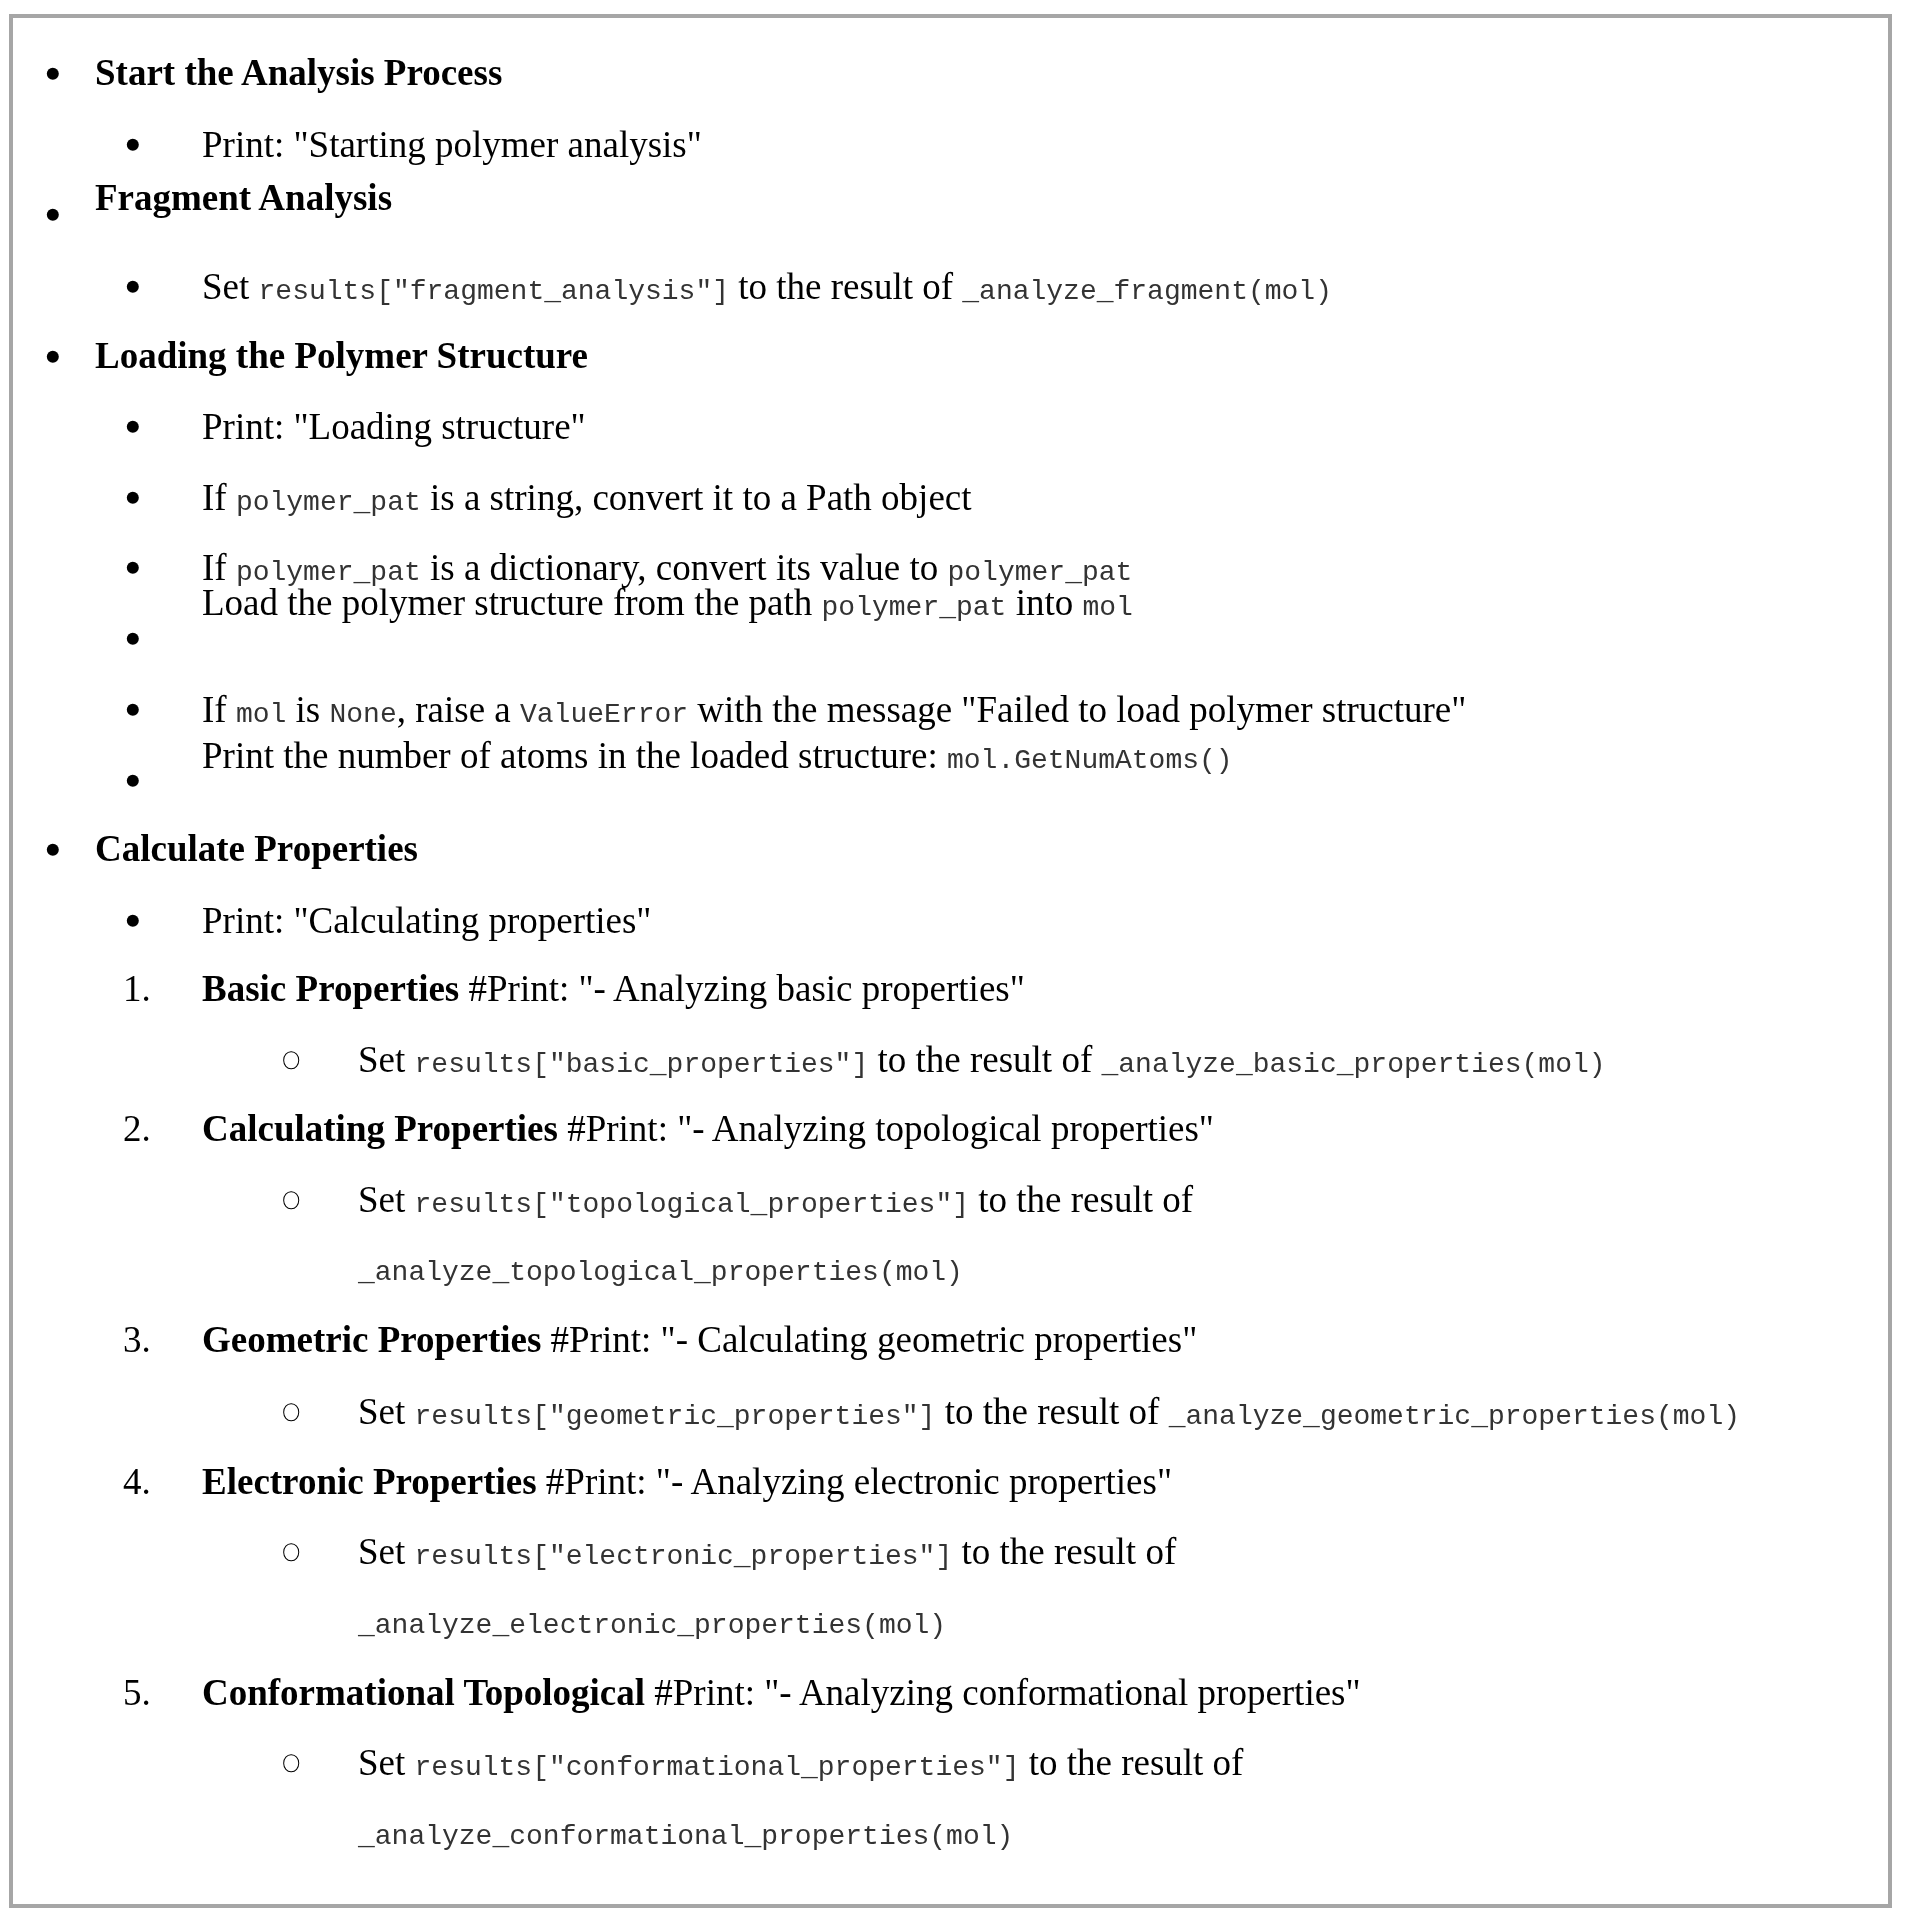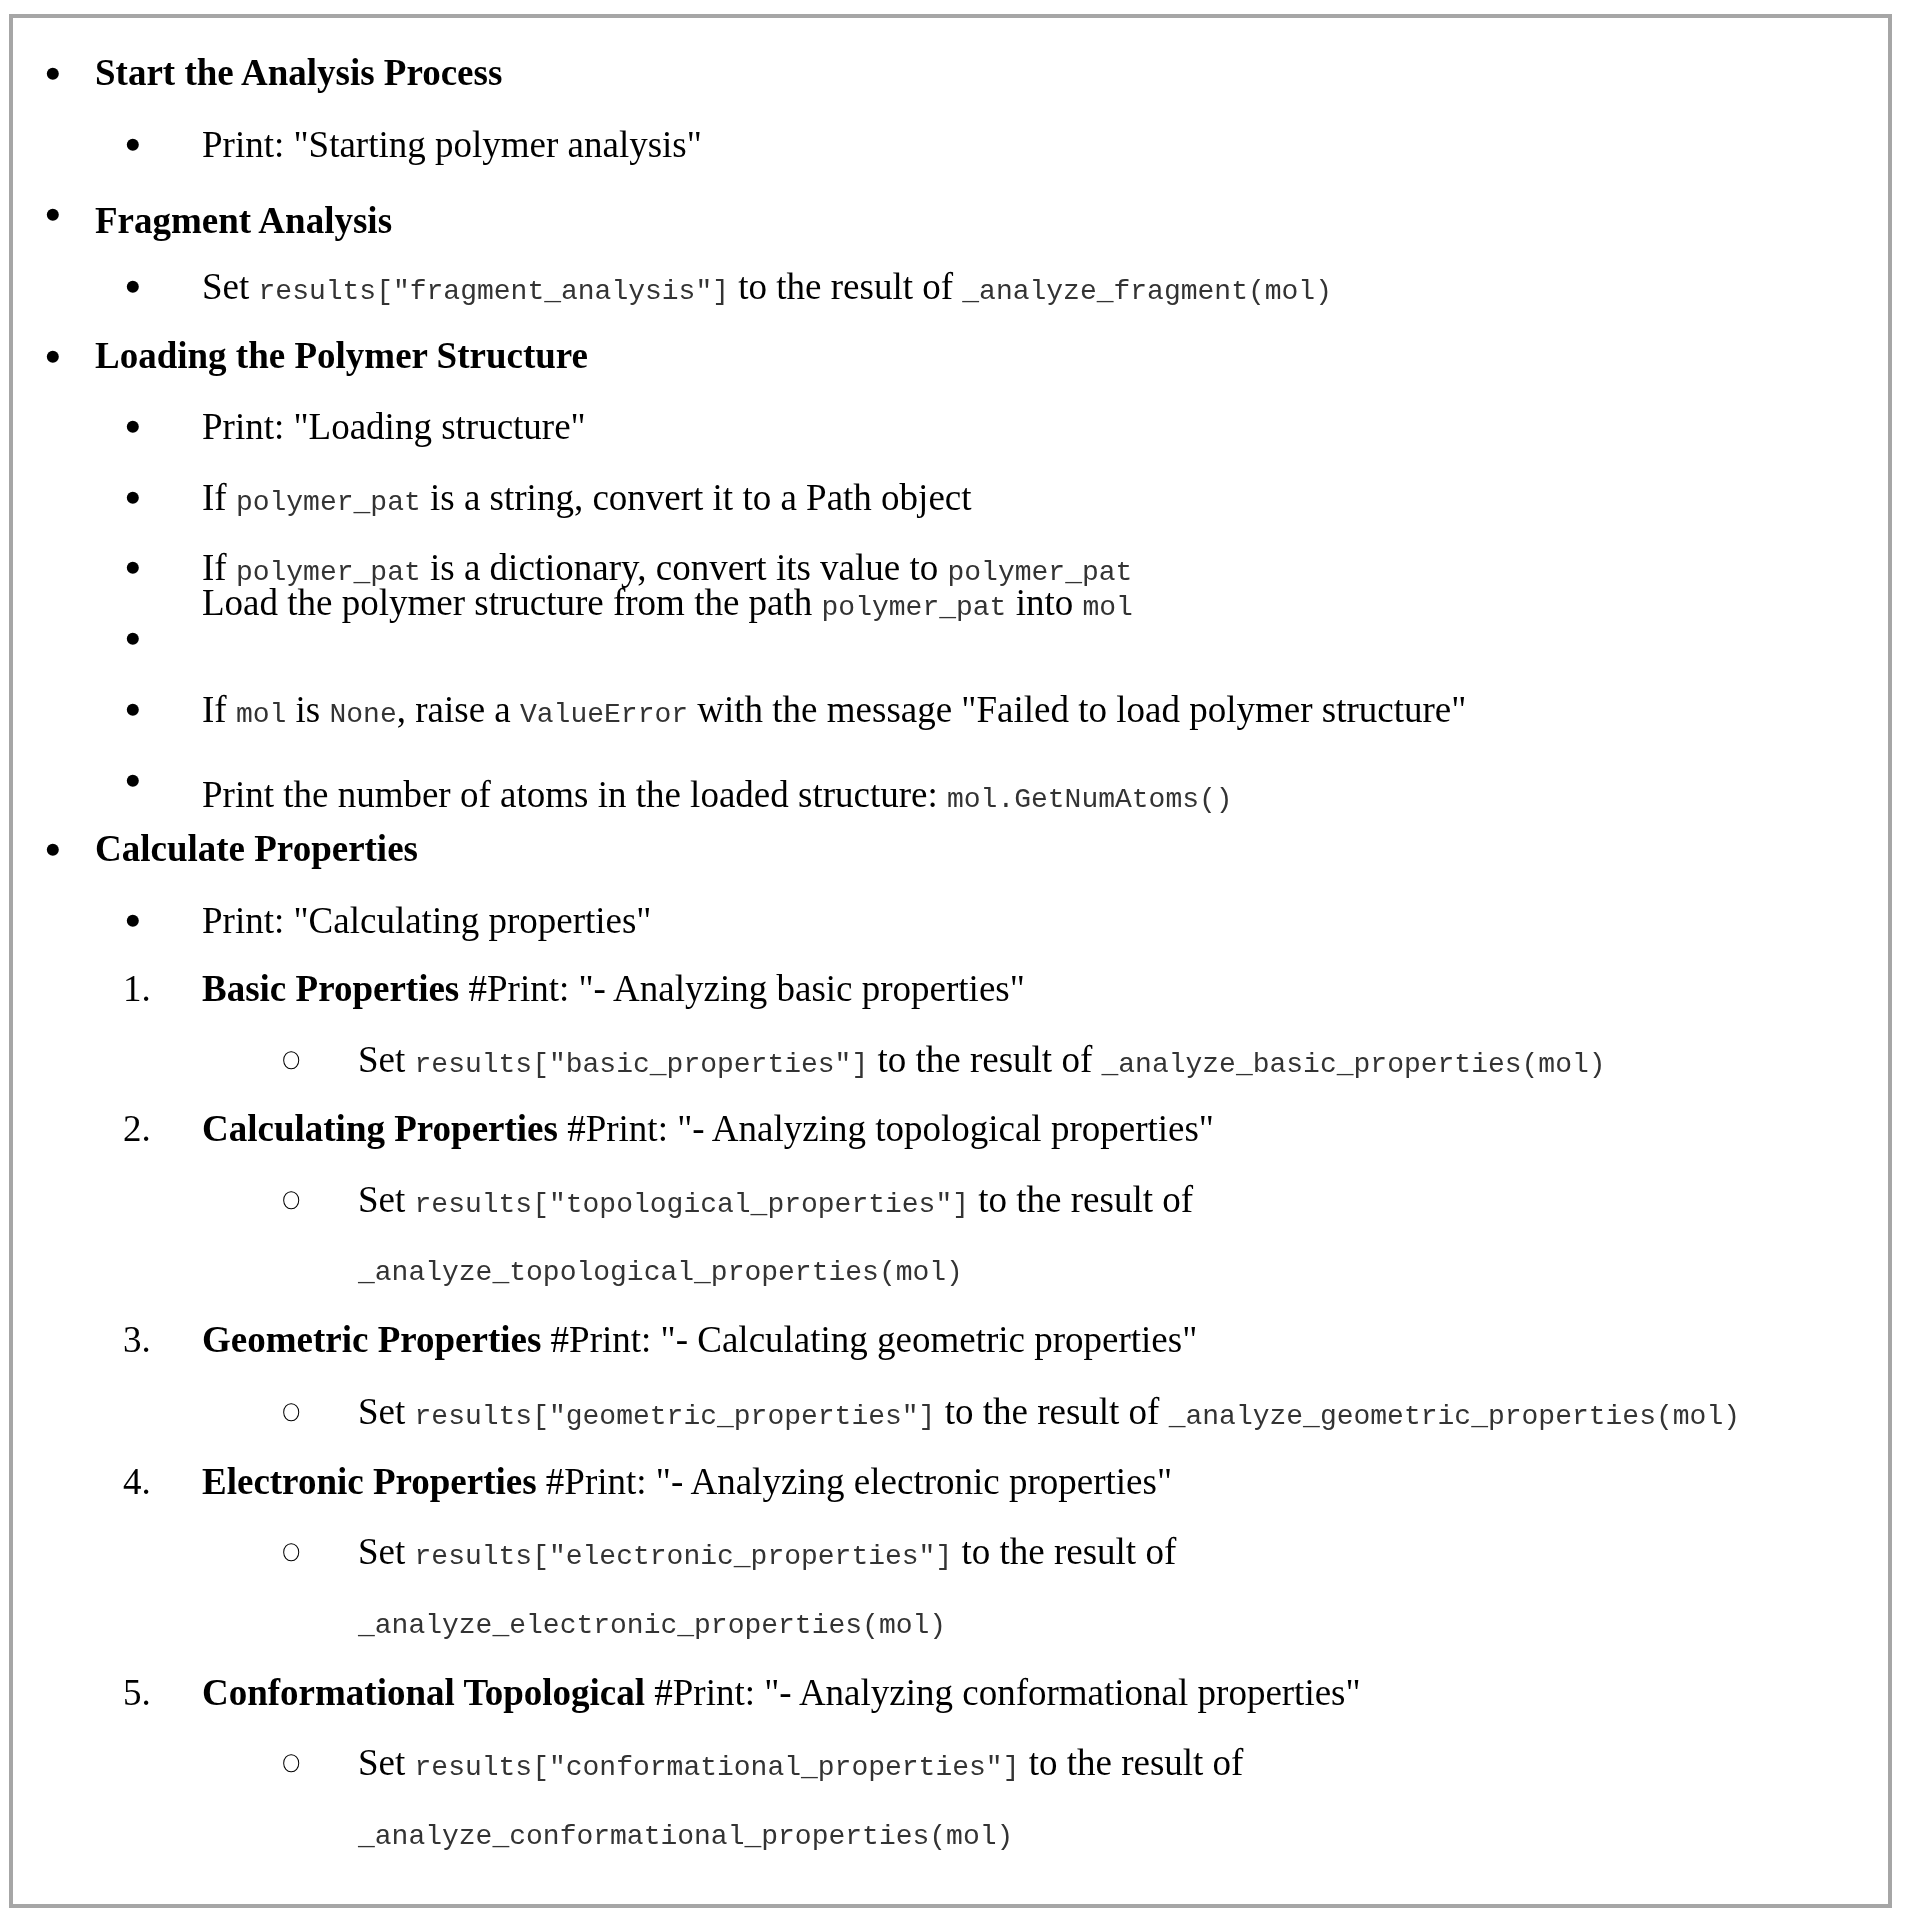--- a/index.html
+++ b/index.html
@@ -29,21 +29,21 @@
 
 <div class="frame"></div>
 
 <span class="bullet b1" style="top:74px"></span>
 <div class="line l1" style="top:73px">Start the Analysis Process</div>
 
 <span class="bullet b2" style="top:145px"></span>
 <div class="line l2" style="top:145px">Print: "Starting polymer analysis"</div>
 
 <span class="bullet b1" style="top:215px"></span>
-<div class="line l1" style="top:221px">Fragment Analysis</div>
+<div class="line l1" style="top:198px">Fragment Analysis</div>
 
 <span class="bullet b2" style="top:287px"></span>
 <div class="line l2" style="top:287px">
   <span>Set</span>
   <span class="code">results["fragment_analysis"]</span>
   <span>to the result of</span>
   <span class="code">_analyze_fragment(mol)</span>
 </div>
 
 <span class="bullet b1" style="top:357px"></span>
@@ -79,21 +79,21 @@
 <div class="line l2" style="top:710px">
   <span>If</span>
   <span class="code">mol</span>
   <span>is</span>
   <span class="code">None</span><span>, raise a</span>
   <span class="code">ValueError</span>
   <span>with the message "Failed to load polymer structure"</span>
 </div>
 
 <span class="bullet b2" style="top:781px"></span>
-<div class="line l2" style="top:795px">
+<div class="line l2" style="top:756px">
   <span>Print the number of atoms in the loaded structure:</span>
   <span class="code">mol.GetNumAtoms()</span>
 </div>
 
 <span class="bullet b1" style="top:850px"></span>
 <div class="line l1" style="top:849px">Calculate Properties</div>
 
 <span class="bullet b2" style="top:921px"></span>
 <div class="line l2" style="top:921px">Print: "Calculating properties"</div>
 

